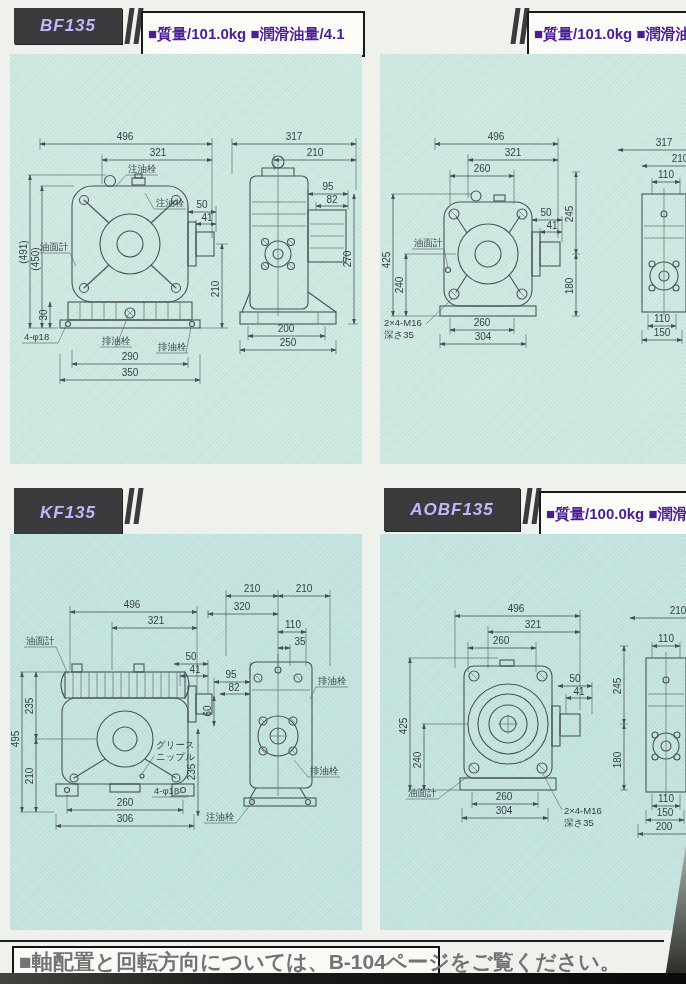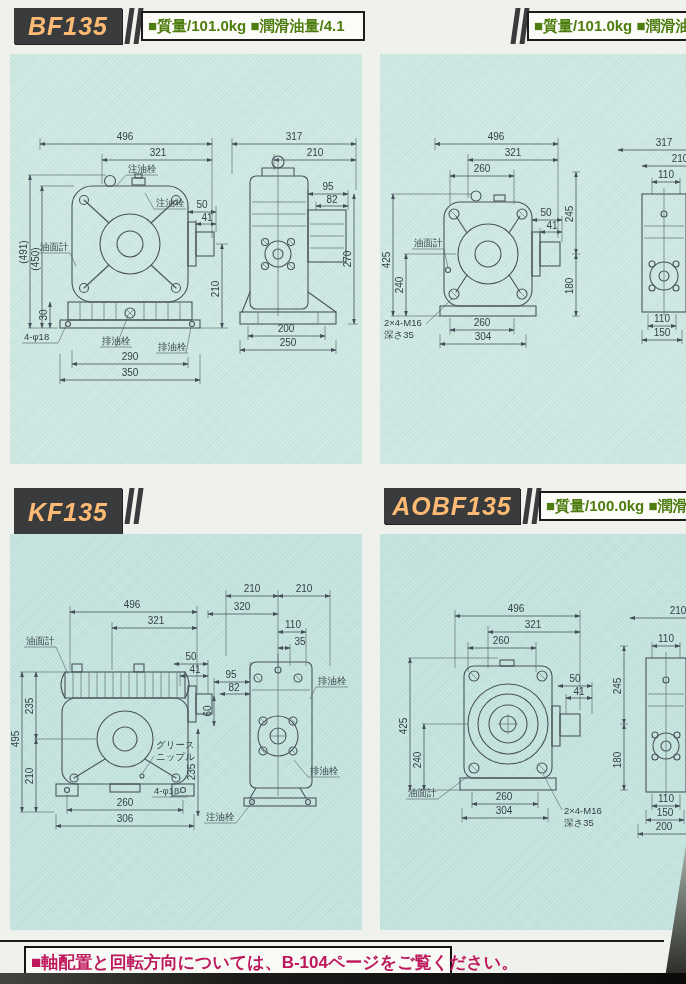--- a/index.html
+++ b/index.html
@@ -2,29 +2,29 @@
 <html><head>
 <meta charset="utf-8">
 <style>
   html,body{margin:0;padding:0;}
   #page{position:relative;width:686px;height:984px;background:#eff2ec;overflow:hidden;
     font-family:"Liberation Sans","DejaVu Sans",sans-serif;}
   .panel{position:absolute;background-color:#cfe8e2;
     background-image:repeating-linear-gradient(45deg,rgba(255,255,255,.10) 0 1px,transparent 1px 3px),
                      repeating-linear-gradient(-45deg,rgba(80,150,140,.08) 0 1px,transparent 1px 3px);}
   .panel.lower{background-color:#c6e4df;}
-  .model-box{position:absolute;background:#3a3b3c;color:#fdba74;display:flex;align-items:center;justify-content:center;
-    font-style:italic;font-weight:bold;font-size:25px;letter-spacing:1px;box-shadow:1px 1px 0 #222;}
+  .model-box{position:absolute;background:#3a3b3c;color:#c4b5fd;display:flex;align-items:center;justify-content:center;
+    font-style:italic;font-weight:bold;font-size:17px;letter-spacing:1px;box-shadow:1px 1px 0 #222;}
   .hdr-bars{position:absolute;display:flex;gap:4px;}
   .hdr-bars i{display:block;width:5px;height:36px;background:#3a3b3c;transform:skewX(-8deg);}
-  .spec-box{position:absolute;height:26px;background:#fbfcf8;border:2px solid #1b1b1b;color:#4d7c0f;
-    display:flex;align-items:center;padding:0 5px;font-size:15px;font-weight:bold;white-space:nowrap;overflow:hidden;}
+  .spec-box{position:absolute;height:26px;background:#fbfcf8;border:2px solid #1b1b1b;color:#4c1d95;
+    display:flex;align-items:center;padding:8px 5px;font-size:15px;font-weight:bold;white-space:nowrap;overflow:hidden;}
   .footer-line{position:absolute;left:0;top:940;width:664px;height:2px;background:#1e1e1e;top:940px;}
-  .footer-box{position:absolute;left:24px;top:946px;width:414px;height:28px;background:#f8faf5;border:2px solid #141414;
-    color:#be185d;font-size:17px;font-weight:bold;display:flex;align-items:center;padding:0 5px;white-space:nowrap;}
+  .footer-box{position:absolute;left:12px;top:946px;width:414px;height:28px;background:#f8faf5;border:2px solid #141414;
+    color:#737373;font-size:21px;font-weight:bold;display:flex;align-items:center;padding:0 5px;white-space:nowrap;}
   .bottom-band{position:absolute;left:0;bottom:0;width:686px;height:11px;
     background:linear-gradient(90deg,#44443f 0%,#1b1b19 35%,#0a0a0a 100%);}
   .edge-shadow{position:absolute;right:0;top:845px;width:22px;height:139px;
     background:linear-gradient(180deg,#a7b2ab,#23231f);clip-path:polygon(100% 0,100% 100%,0 100%);}
   svg{position:absolute;left:0;top:0;}
   svg text{font-family:"Liberation Sans","DejaVu Sans",sans-serif;}
   .ln{stroke:#4a545a;stroke-width:1.1;fill:none;stroke-linecap:round;}
   .t{stroke:#5c676d;stroke-width:.65;fill:none;}
   .dim{stroke:#4a545a;stroke-width:.8;fill:none;}
   .dt{font-size:10px;fill:#343f45;text-anchor:middle;}
@@ -382,21 +382,21 @@
         <circle class="ln" cx="242" cy="268" r="2.5"></circle>
           <circle class="ln" cx="298" cy="268" r="2.5"></circle>
         <text class="jp" x="196" y="286">注油栓</text>
         <path class="t" d="M194,289 L226,289 M226,289 L244,266"></path>
         <text class="jp" x="300" y="240">排油栓</text>
         <path class="t" d="M298,243 L330,243 M298,243 L284,226"></path>
       </g>
     </svg>
   </div>
 
-  <div class="model-box" style="left:384px;top:488px;width:136px;height:36px">AOBF135</div>
+  <div class="model-box" style="left:384px;top:488px;width:136px;height:43px">AOBF135</div>
   <div class="hdr-bars" style="left:525px;top:488px">
       <i></i>
       <i></i>
     </div>
   <div class="spec-box" style="left:539px;top:491px;width:224px">■質量/100.0kg ■潤滑油量</div>
 
   <div class="panel lower" style="left:380px;top:534px;width:306px;height:396px">
     <svg width="306" height="396" viewBox="0 0 306 396">
       <g>
         <line class="t" x1="75" y1="76" x2="75" y2="134"></line>

